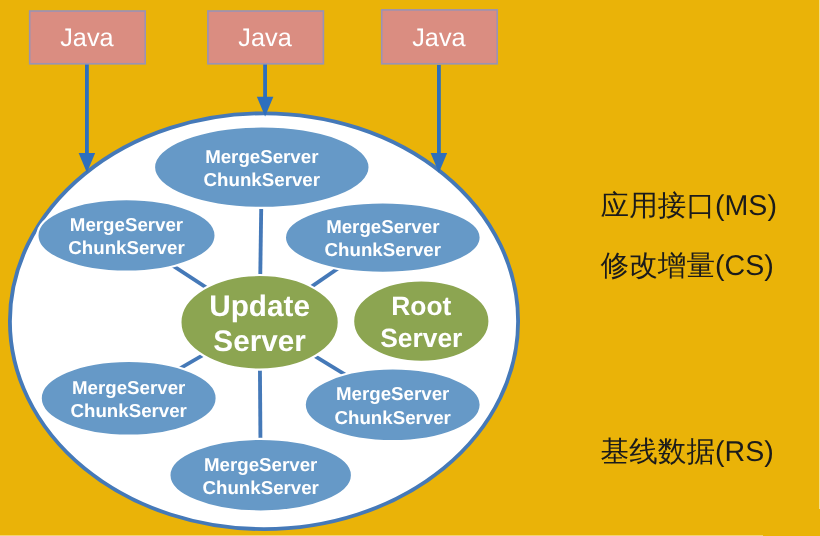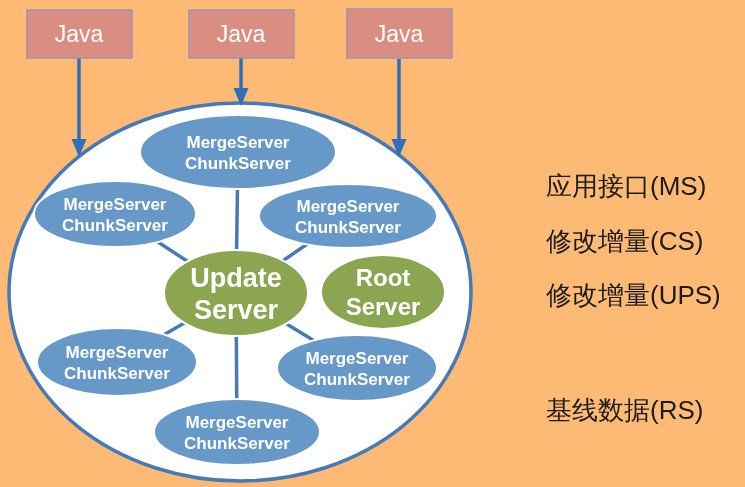--- a/index.html
+++ b/index.html
@@ -5,21 +5,21 @@
   html, body {
     margin: 0;
     padding: 0;
     background: #ffffff;
     font-family: "Liberation Sans", sans-serif;
   }
   .stage {
     position: relative;
     width: 745px;
     height: 487px;
-    background: #fdba74;
+    background: #eab308;
     overflow: hidden;
   }
   svg { display: block; }
 
   
   .java-text {
     fill: #ffffff;
     font-size: 23px;
     font-weight: 400;
     font-family: "Liberation Sans", sans-serif;
@@ -148,17 +148,16 @@
     <g>
       <ellipse cx="383" cy="292" rx="62" ry="37" fill="#8CA551" stroke="#ffffff" stroke-width="2"></ellipse>
       <text class="root-text" x="383" y="286" text-anchor="middle">Root</text>
       <text class="root-text" x="383" y="315" text-anchor="middle">Server</text>
     </g>
   </svg>
 
   <div class="legend">
     <div class="legend-label l1">应用接口(MS)</div>
     <div class="legend-label l2">修改增量(CS)</div>
-    <div class="legend-label l3">修改增量(UPS)</div>
     <div class="legend-label l4">基线数据(RS)</div>
   </div>
 
 </div>
 
 </body></html>

